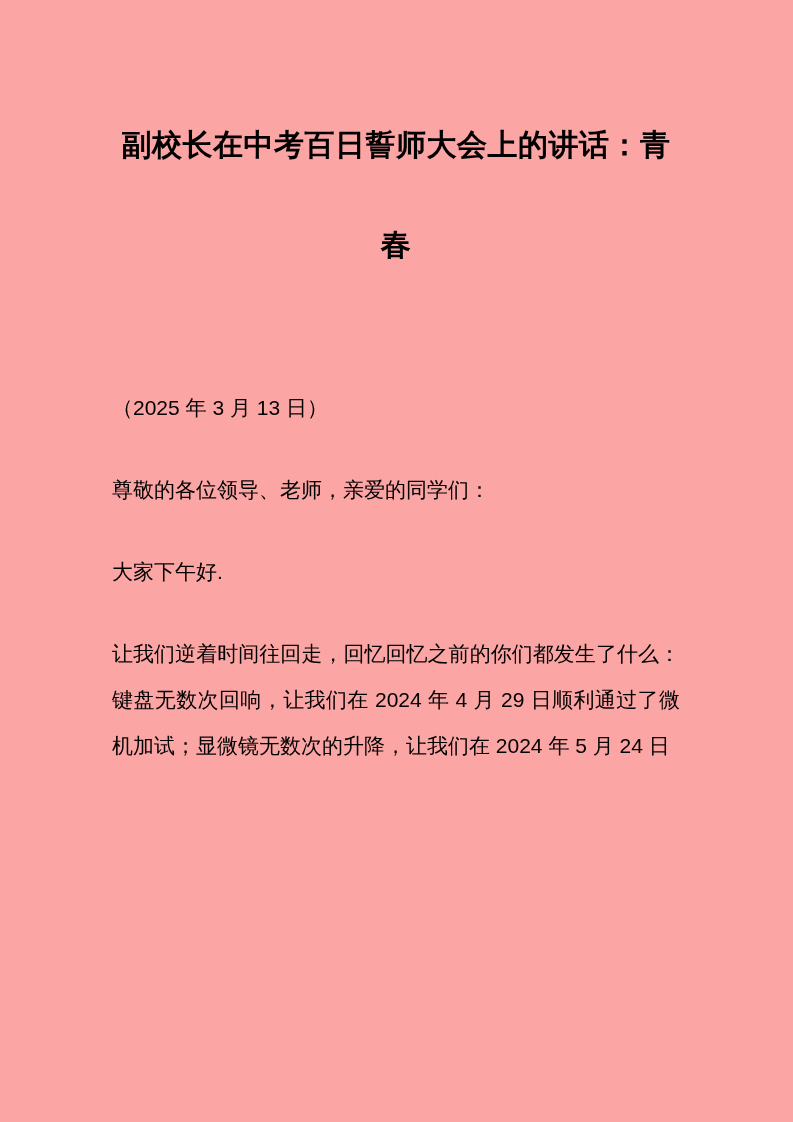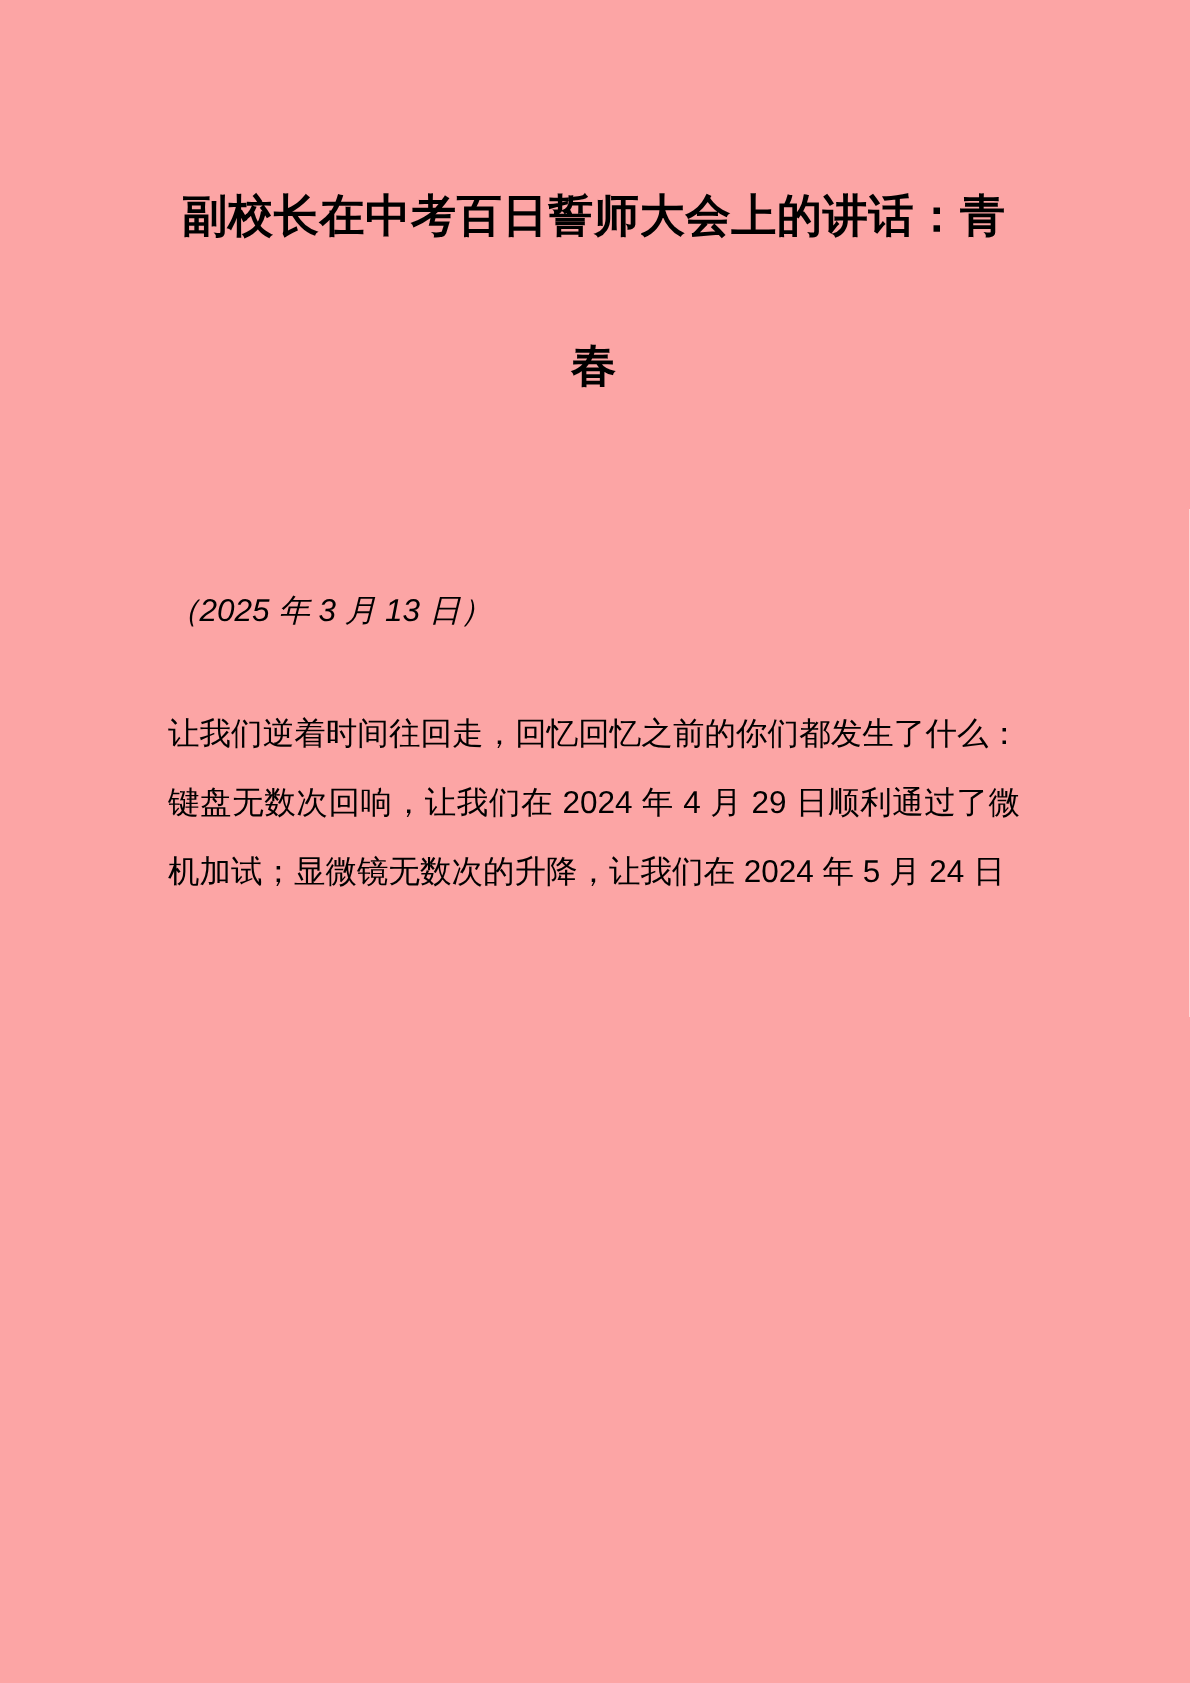--- a/index.html
+++ b/index.html
@@ -37,36 +37,37 @@
     margin: 0 0 36px 0;
     font-size: 21px;
     line-height: 46px;
     text-align: justify;
     text-justify: inter-ideograph;
     word-break: break-all;
     color: #000000;
   }
   .doc-body p.no-justify {
     text-align: left;
-    font-style: italic;
   }
 </style>
 </head>
 <body>
 
 <div class="page">
 
   <h1 class="doc-title">
     <span class="title-line">副校长在中考百日誓师大会上的讲话：青春</span>
   </h1>
 
   <div class="doc-body">
 
     <p class="no-justify">（2025 年 3 月 13 日）</p>
 
+    <p class="no-justify">尊敬的各位领导、老师，亲爱的同学们：</p>
 
+    <p class="no-justify">大家下午好.</p>
 
 
     <p>让我们逆着时间往回走，回忆回忆之前的你们都发生了什么：键盘无数次回响，让我们在 2024 年 4 月 29 日顺利通过了微机加试；显微镜无数次的升降，让我们在 2024 年 5 月 24 日</p>
 
   </div>
 
 </div>
 
 </body></html>

